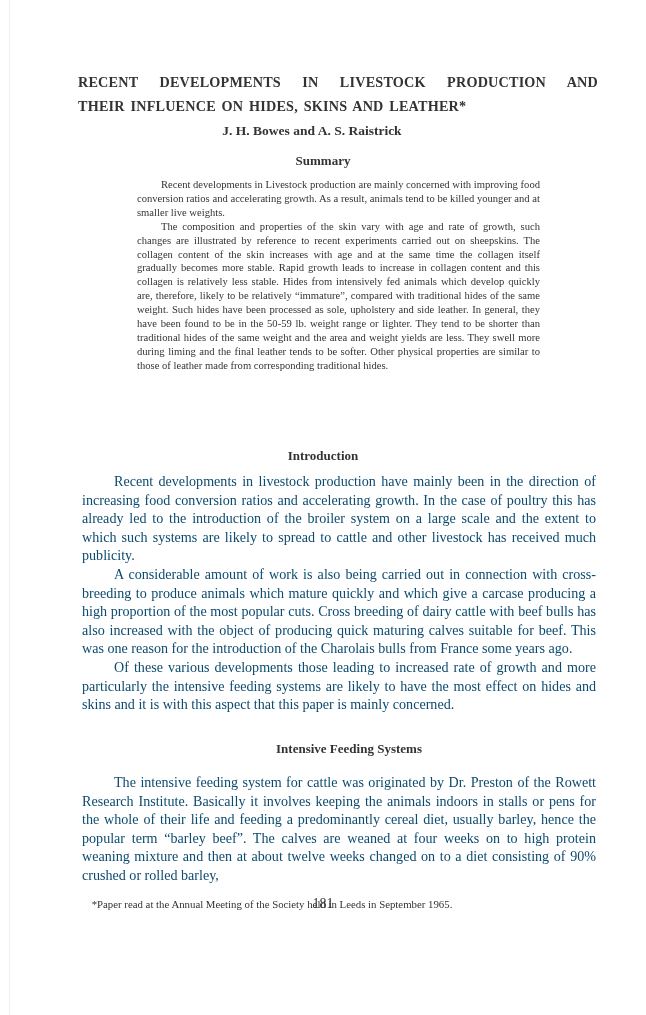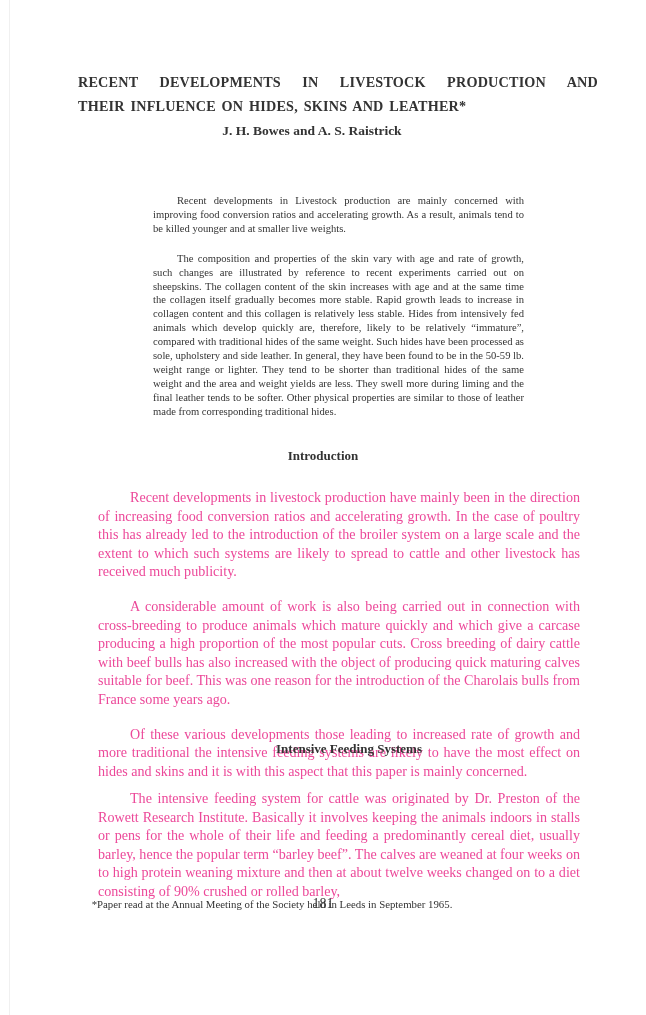--- a/index.html
+++ b/index.html
@@ -75,31 +75,31 @@
       position: absolute;
       left: 137px;
       top: 178px;
       width: 403px;
       font-size: 10.6px;
       line-height: 13.9px;
       text-align: justify;
       color: #333;
     }
     .summary p, .body p {
-      margin: 16px;
+      margin: 0;
       text-indent: 24px;
     }
     .body {
       position: absolute;
       left: 82px;
       width: 514px;
       font-size: 14.1px;
       line-height: 18.6px;
       text-align: justify;
-      color: #ec4899;
+      color: #0c4a6e;
     }
     .body p { text-indent: 32px; }
     .footnote {
       position: absolute;
       left: 0;
       width: 544px;
       top: 898px;
       text-align: center;
       font-size: 10.8px;
       color: #333;
@@ -120,32 +120,33 @@
 <div class="page">
   <div class="margin-line"></div>
 
   <div class="title">
     <span class="l1">RECENT DEVELOPMENTS IN LIVESTOCK PRODUCTION AND</span>
     <span class="l2">THEIR INFLUENCE ON HIDES, SKINS AND LEATHER*</span>
   </div>
 
   <div class="authors">J. H. Bowes and A. S. Raistrick</div>
 
+  <div class="heading" style="top:153px;">Summary</div>
 
   <div class="summary">
     <p>Recent developments in Livestock production are mainly concerned with improving food conversion ratios and accelerating growth. As a result, animals tend to be killed younger and at smaller live weights.</p>
     <p>The composition and properties of the skin vary with age and rate of growth, such changes are illustrated by reference to recent experiments carried out on sheepskins. The collagen content of the skin increases with age and at the same time the collagen itself gradually becomes more stable. Rapid growth leads to increase in collagen content and this collagen is relatively less stable. Hides from intensively fed animals which develop quickly are, therefore, likely to be relatively “immature”, compared with traditional hides of the same weight. Such hides have been processed as sole, upholstery and side leather. In general, they have been found to be in the 50-59 lb. weight range or lighter. They tend to be shorter than traditional hides of the same weight and the area and weight yields are less. They swell more during liming and the final leather tends to be softer. Other physical properties are similar to those of leather made from corresponding traditional hides.</p>
   </div>
 
   <div class="heading" style="top:448px;">Introduction</div>
 
   <div class="body" style="top:472px;">
     <p>Recent developments in livestock production have mainly been in the direction of increasing food conversion ratios and accelerating growth. In the case of poultry this has already led to the introduction of the broiler system on a large scale and the extent to which such systems are likely to spread to cattle and other livestock has received much publicity.</p>
     <p>A considerable amount of work is also being carried out in connection with cross-breeding to produce animals which mature quickly and which give a carcase producing a high proportion of the most popular cuts. Cross breeding of dairy cattle with beef bulls has also increased with the object of producing quick maturing calves suitable for beef. This was one reason for the introduction of the Charolais bulls from France some years ago.</p>
-    <p>Of these various developments those leading to increased rate of growth and more traditional the intensive feeding systems are likely to have the most effect on hides and skins and it is with this aspect that this paper is mainly concerned.</p>
+    <p>Of these various developments those leading to increased rate of growth and more particularly the intensive feeding systems are likely to have the most effect on hides and skins and it is with this aspect that this paper is mainly concerned.</p>
   </div>
 
   <div class="heading" style="top:741px;padding-left:26px;">Intensive Feeding Systems</div>
 
   <div class="body" style="top:773px;">
     <p>The intensive feeding system for cattle was originated by Dr. Preston of the Rowett Research Institute. Basically it involves keeping the animals indoors in stalls or pens for the whole of their life and feeding a predominantly cereal diet, usually barley, hence the popular term “barley beef”. The calves are weaned at four weeks on to high protein weaning mixture and then at about twelve weeks changed on to a diet consisting of 90% crushed or rolled barley,</p>
   </div>
 
   <div class="footnote">*Paper read at the Annual Meeting of the Society held in Leeds in September 1965.</div>
 

